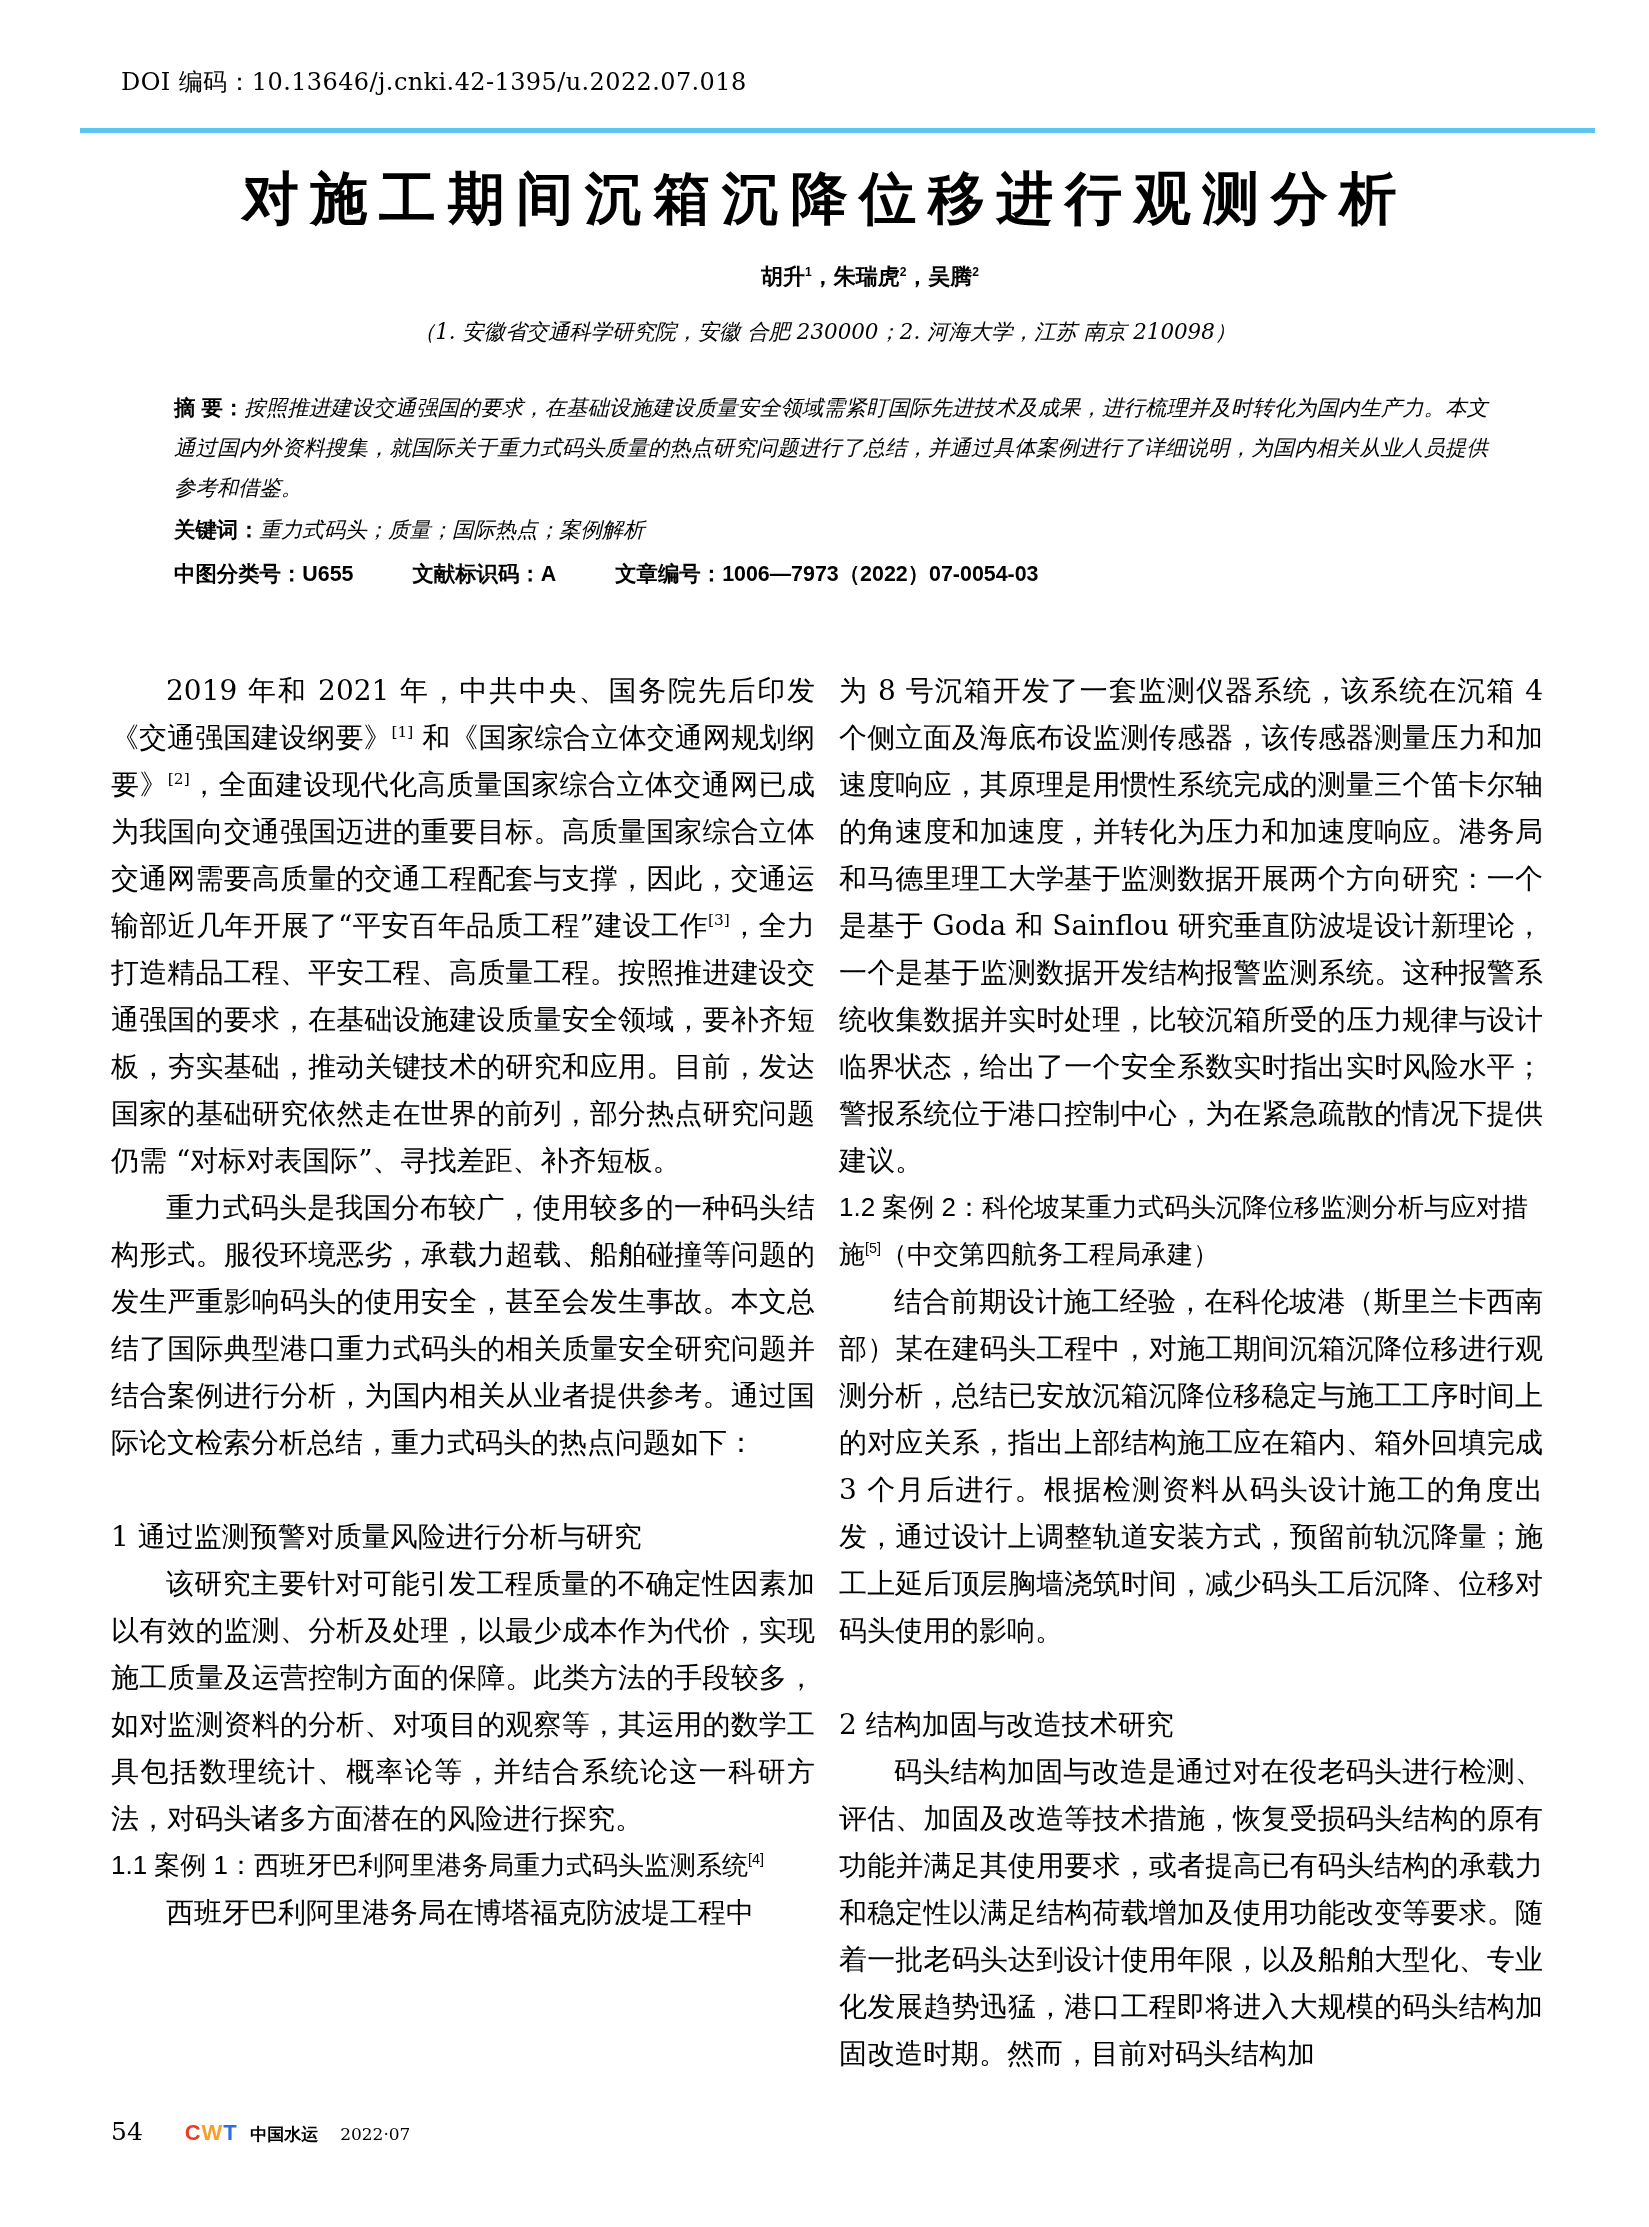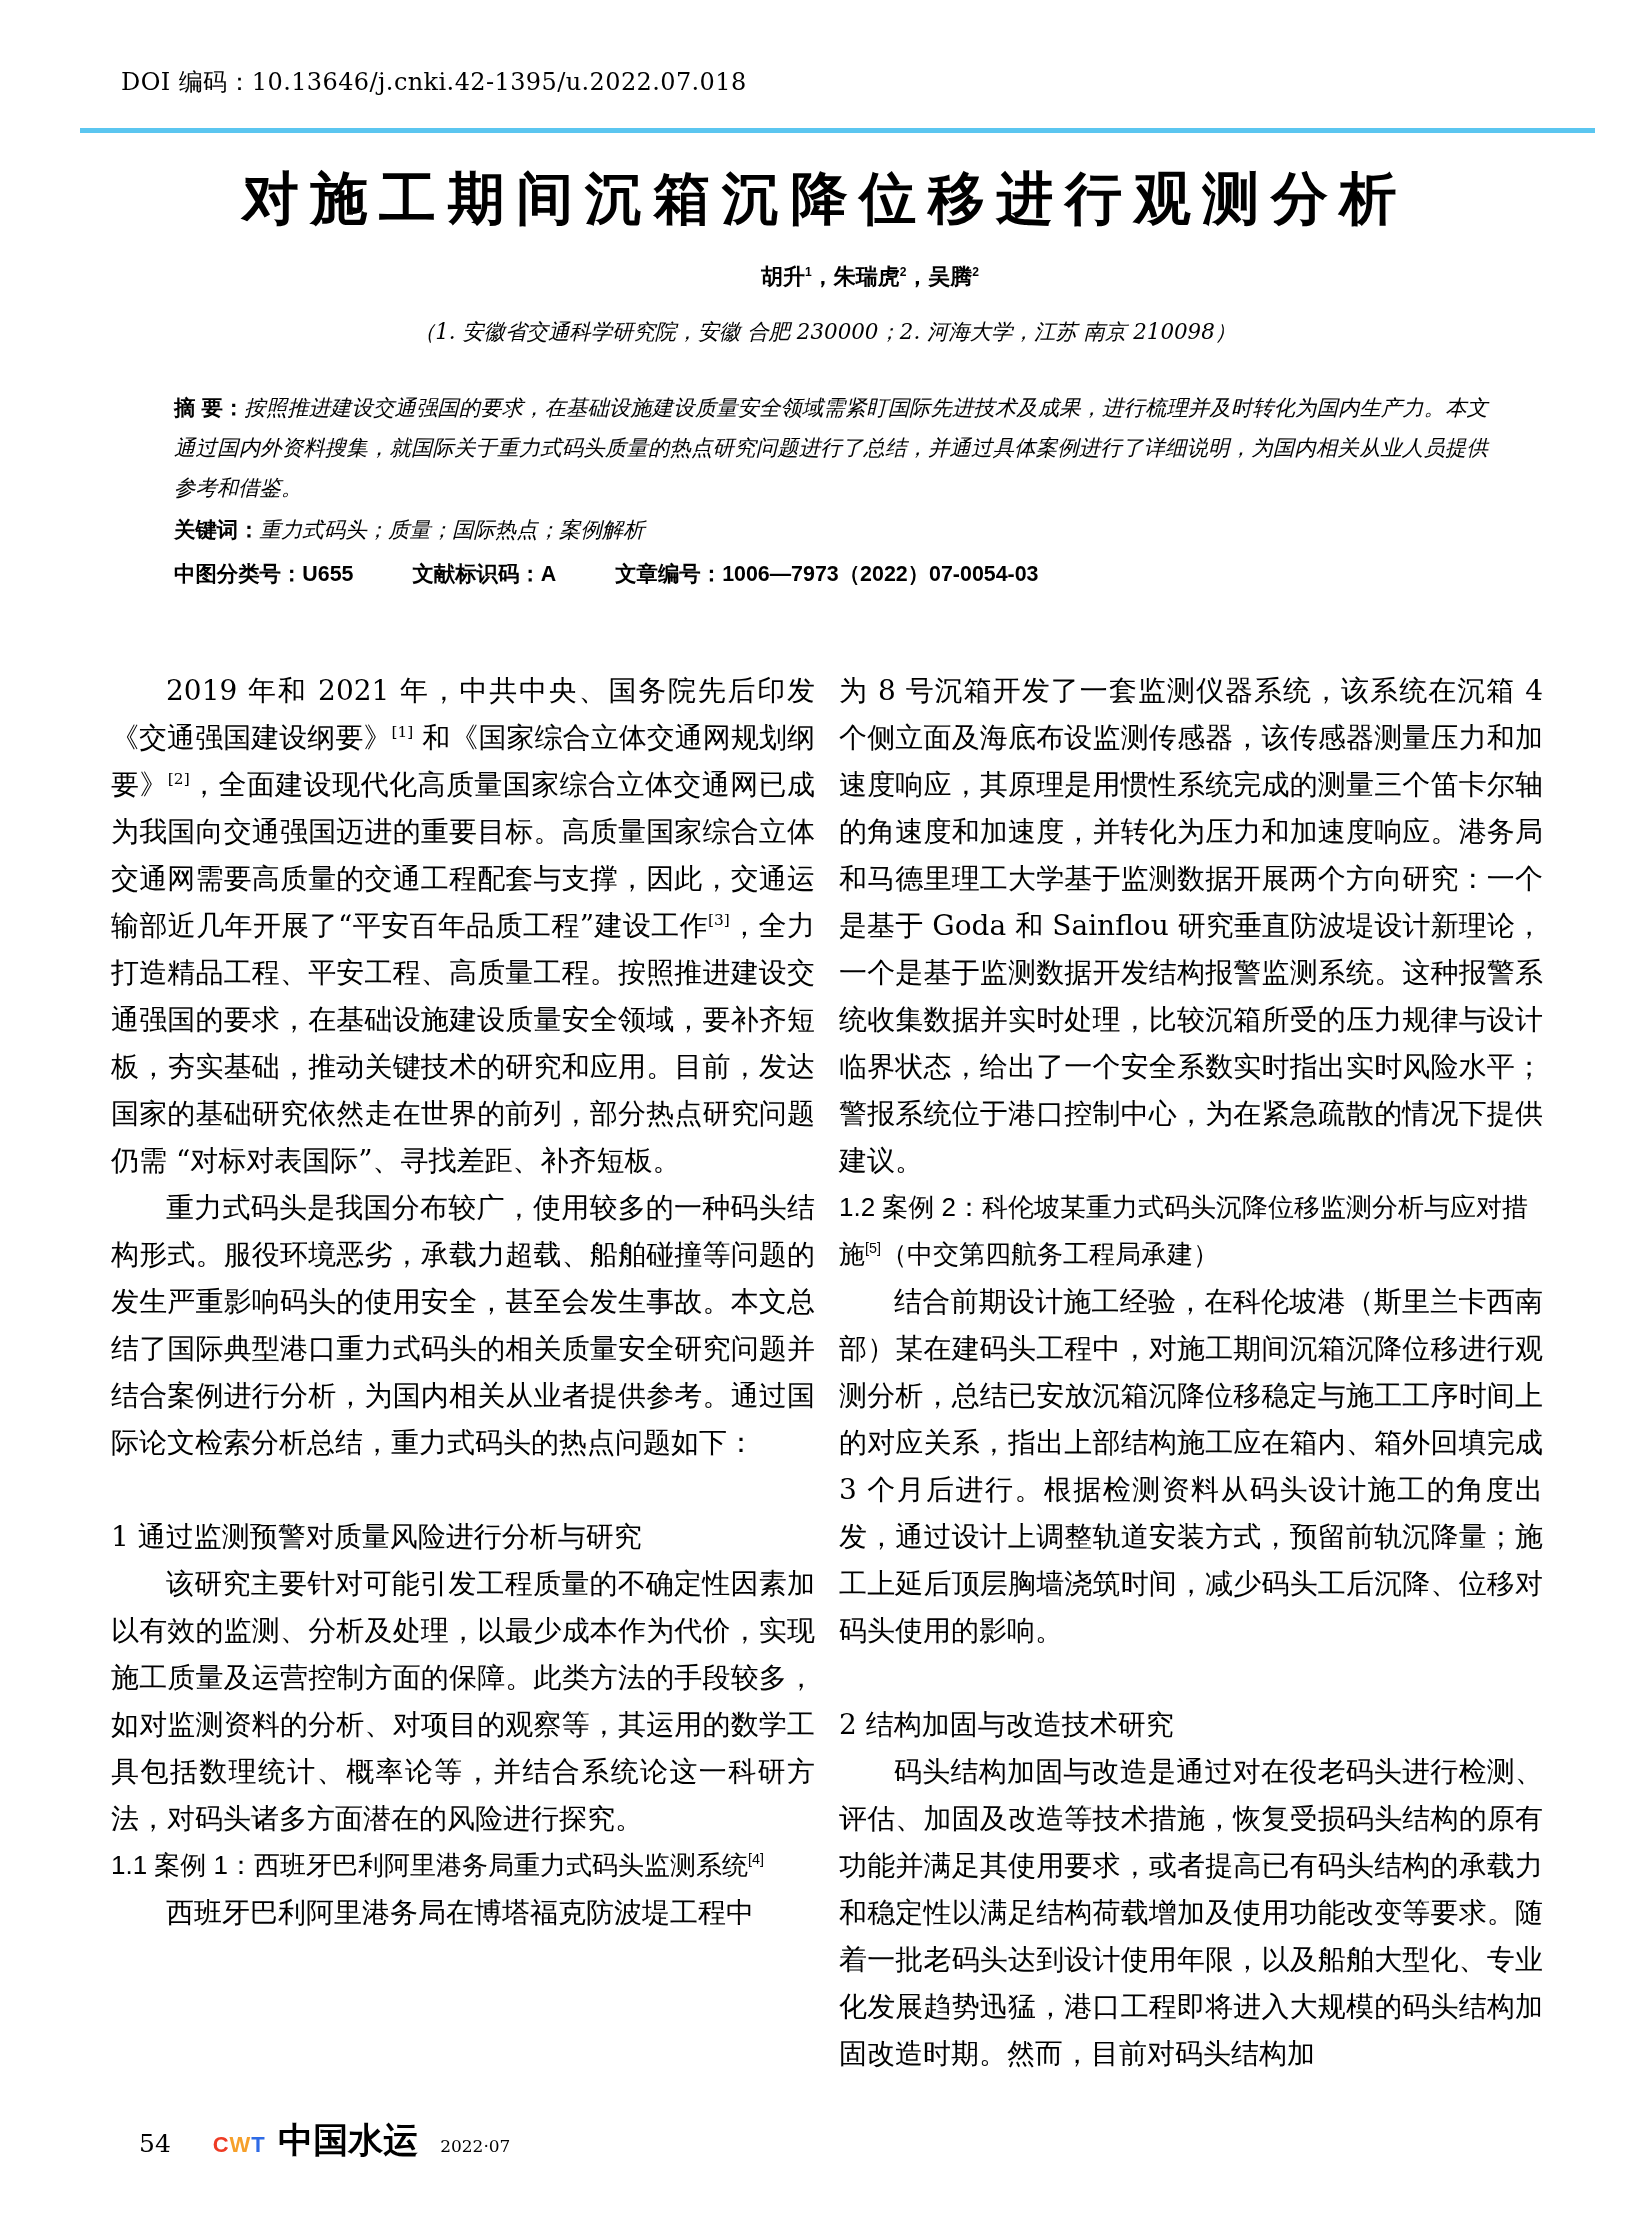--- a/index.html
+++ b/index.html
@@ -112,37 +112,36 @@
     font-size:26px;
     line-height:47px;
     text-align:left;
   }
   .footer{
     position:absolute;
     left:111px; top:2117px;
     display:flex;
     align-items:baseline;
     white-space:nowrap;
-    margin-left:28px;
   }
   .footer .pageno{
     font-size:25px;
     margin-right:42px;
   }
   .footer .cwt{
     font-family:"Liberation Sans","DejaVu Sans",sans-serif;
     font-weight:bold;
     font-size:22px;
     letter-spacing:0.9px;
     margin-right:12.5px;
   }
   .footer .journal{
     font-family:"Liberation Sans","DejaVu Sans",sans-serif;
     font-weight:bold;
-    font-size:35px;
+    font-size:17px;
     margin-right:22px;
   }
   .footer .issue{ font-size:17px; }
 </style>
 </head>
 <body>
 
 <div class="page">
 
   <div class="doi">DOI 编码：10.13646/j.cnki.42-1395/u.2022.07.018</div>

